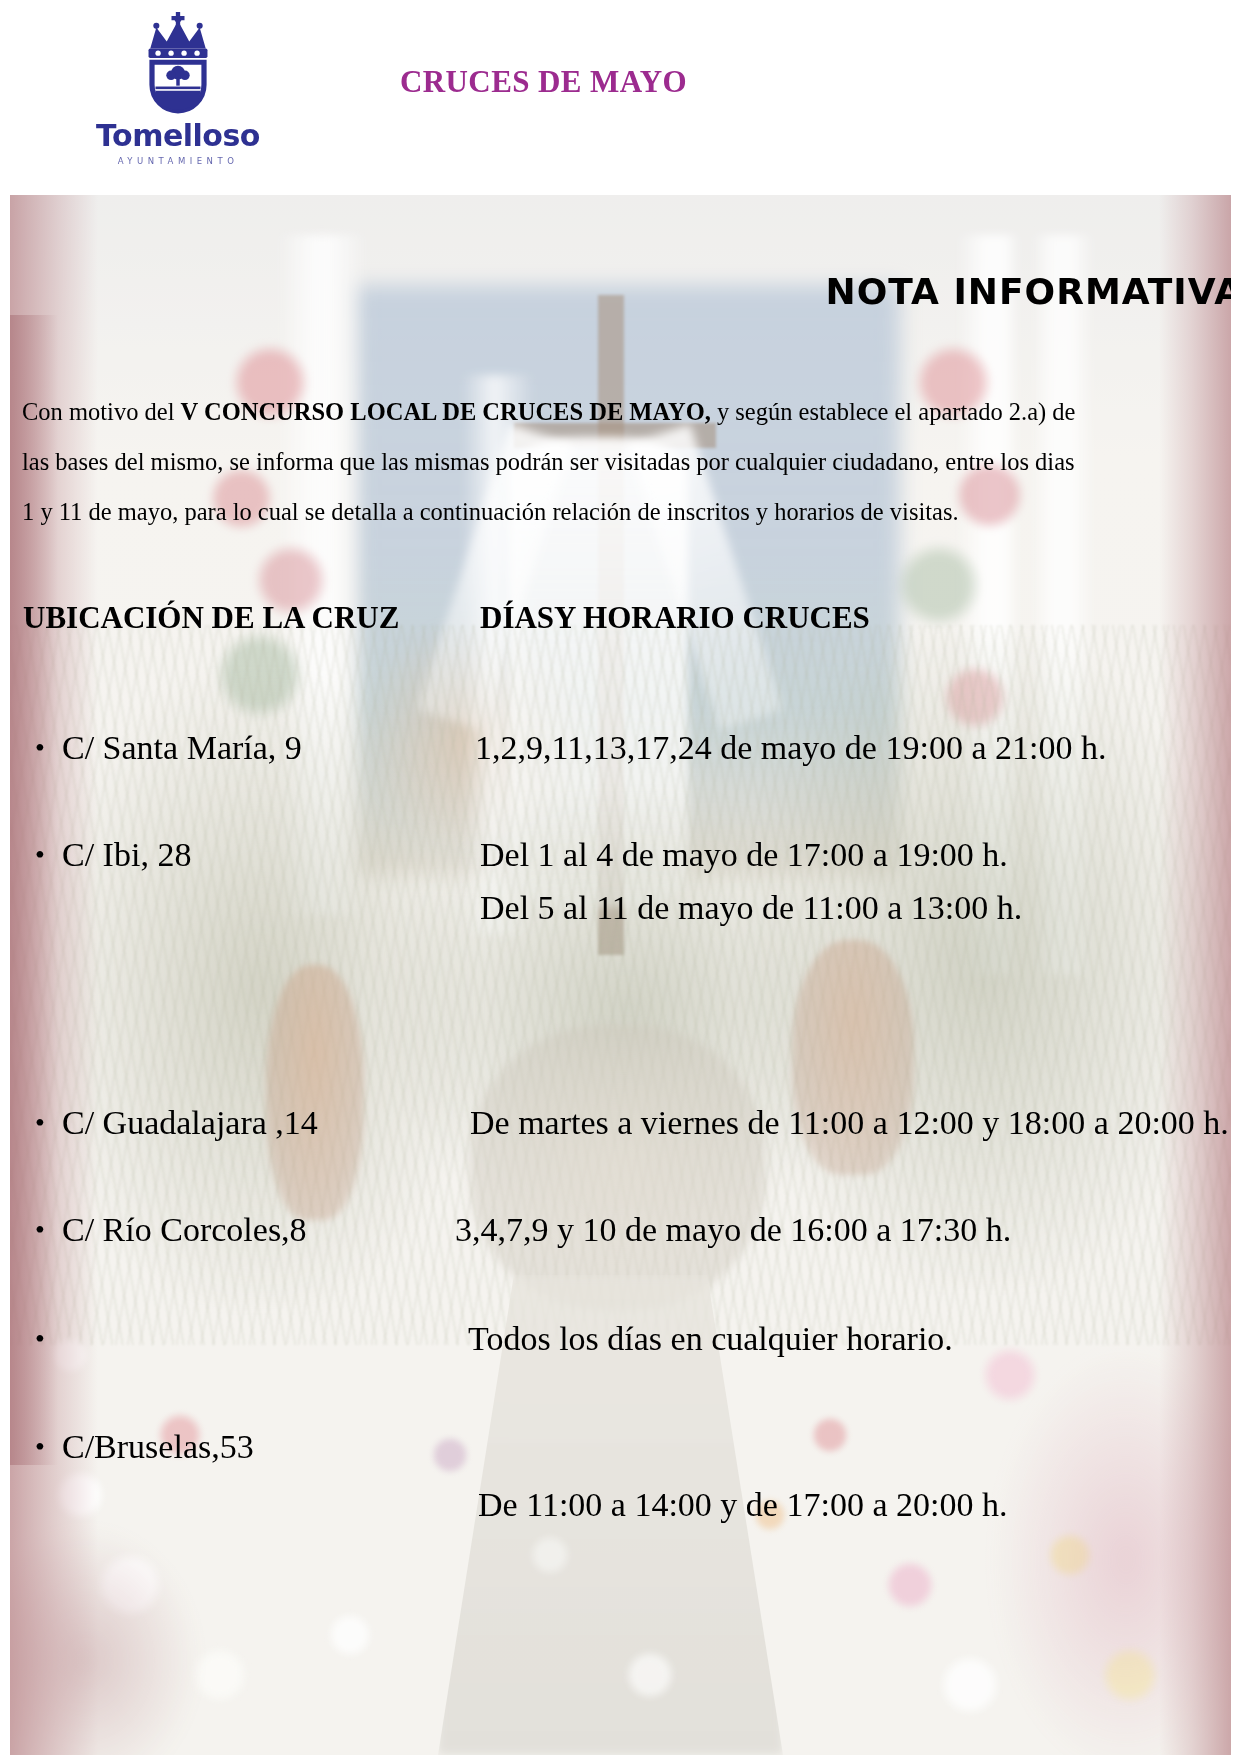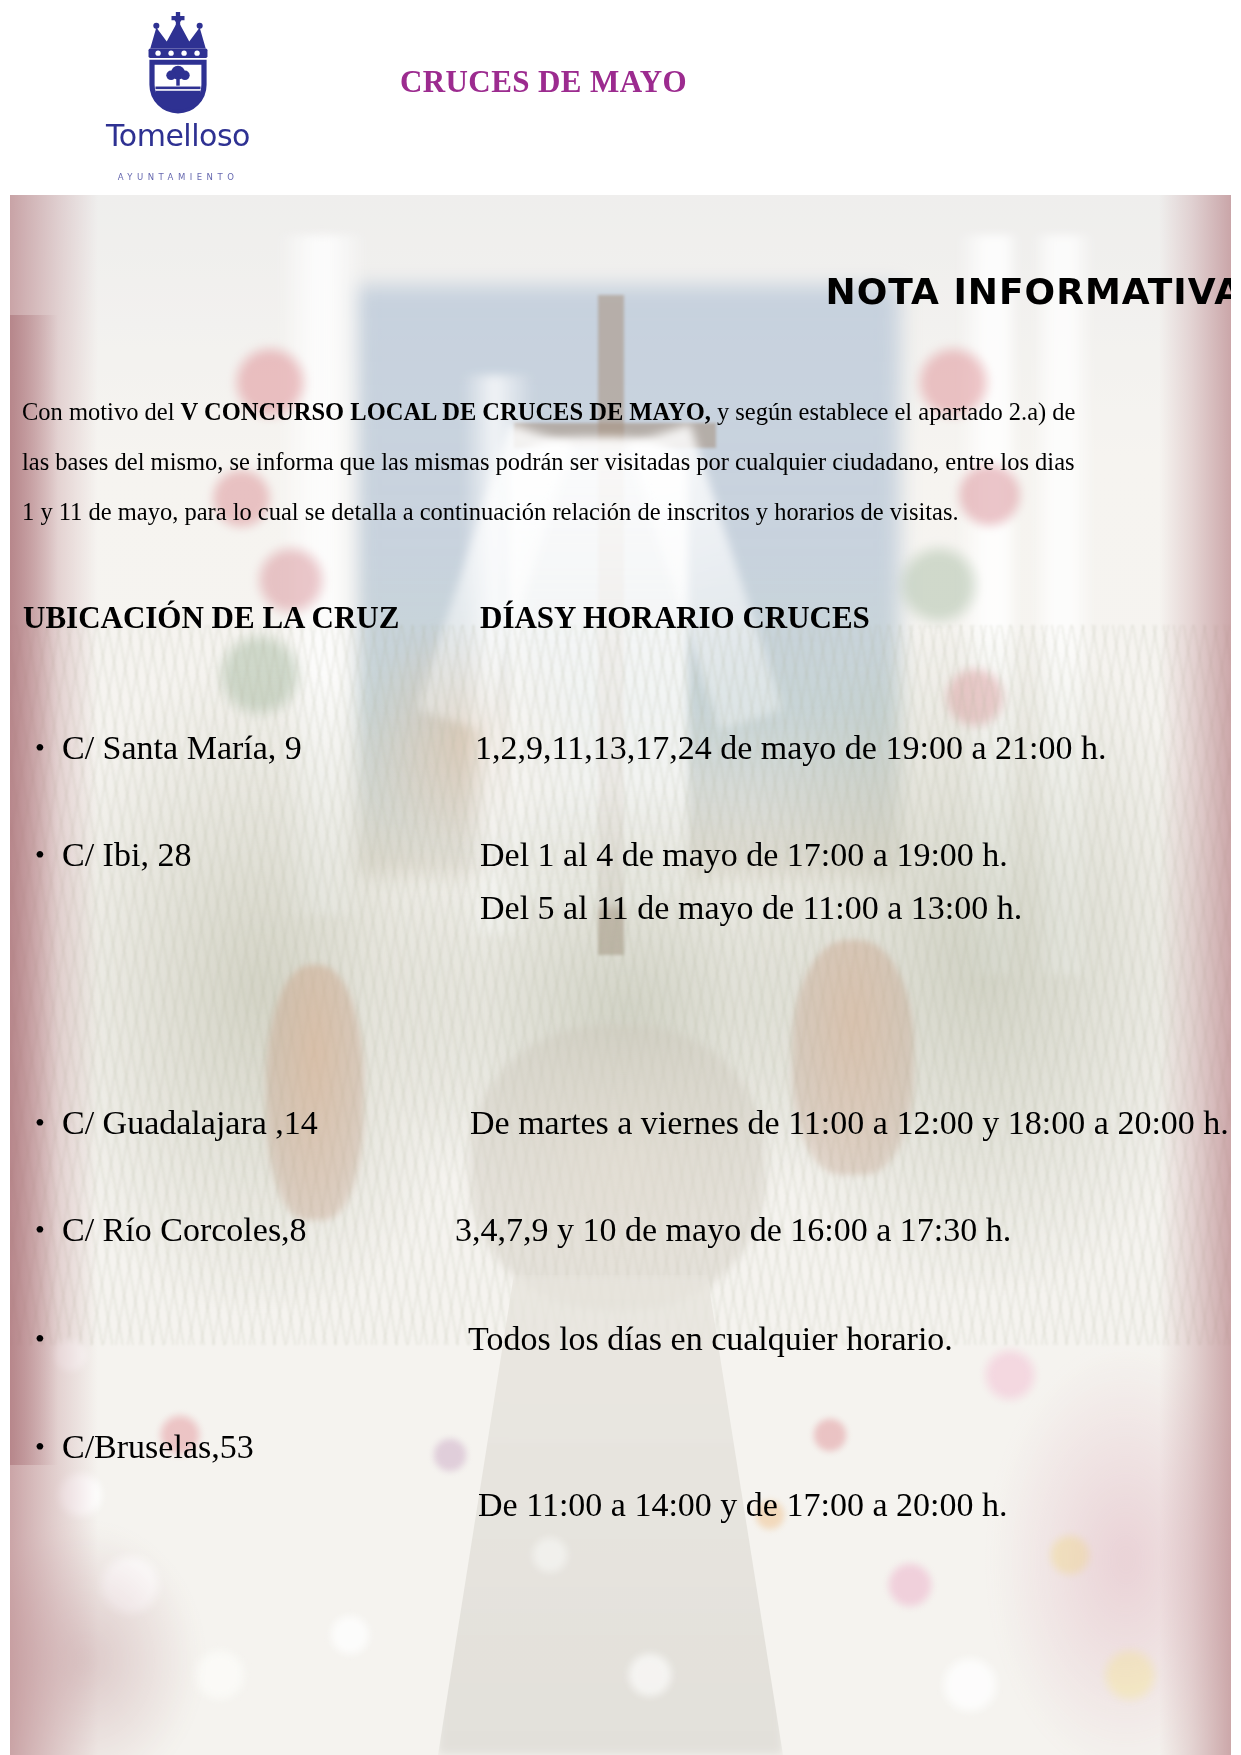--- a/index.html
+++ b/index.html
@@ -2,24 +2,24 @@
 <html lang="es"><head>
 <meta charset="utf-8">
 <style>
   html,body{margin:0;padding:0;background:#fff;}
   .doc{position:relative;width:1241px;height:1755px;background:#fff;overflow:hidden;
        font-family:"Liberation Serif","DejaVu Serif",serif;color:#111;}
 
   
   .crest{position:absolute;left:88px;top:12px;width:180px;text-align:center;}
   .crest svg{display:block;margin:0 auto;}
-  .crest-name{font-family:"DejaVu Sans","Liberation Sans",sans-serif;font-weight:400;
+  .crest-name{font-family:"DejaVu Sans","Liberation Sans",sans-serif;font-weight:700;
               font-size:30px;color:#2e3192;letter-spacing:-.5px;margin-top:2px;}
   .crest-sub{font-family:"DejaVu Sans","Liberation Sans",sans-serif;font-size:8.5px;
-             letter-spacing:4.5px;color:#2e3192;opacity:.75;margin-top:19px;}
+             letter-spacing:4.5px;color:#2e3192;opacity:.75;margin-top:3px;}
   .page-title{position:absolute;left:400px;top:64px;margin:0;font-size:31px;font-weight:700;
               color:#9c2b8f;letter-spacing:.4px;font-family:"Liberation Serif",serif;text-align:center;}
   .brand{position:absolute;left:872px;top:16px;width:200px;height:170px;}
   .brand-stack{position:absolute;inset:0;font-family:"Liberation Serif",serif;font-weight:700;
                color:#8e2a5c;line-height:1;}
   .brand-stack span{position:absolute;}
   .b1{left:56px;top:-2px;font-size:56px;}
   .b2{left:36px;top:38px;font-size:56px;}
   .b3{left:12px;top:78px;font-size:56px;}
   .brand-sub{position:absolute;top:146px;width:100%;text-align:center;font-size:13px;

